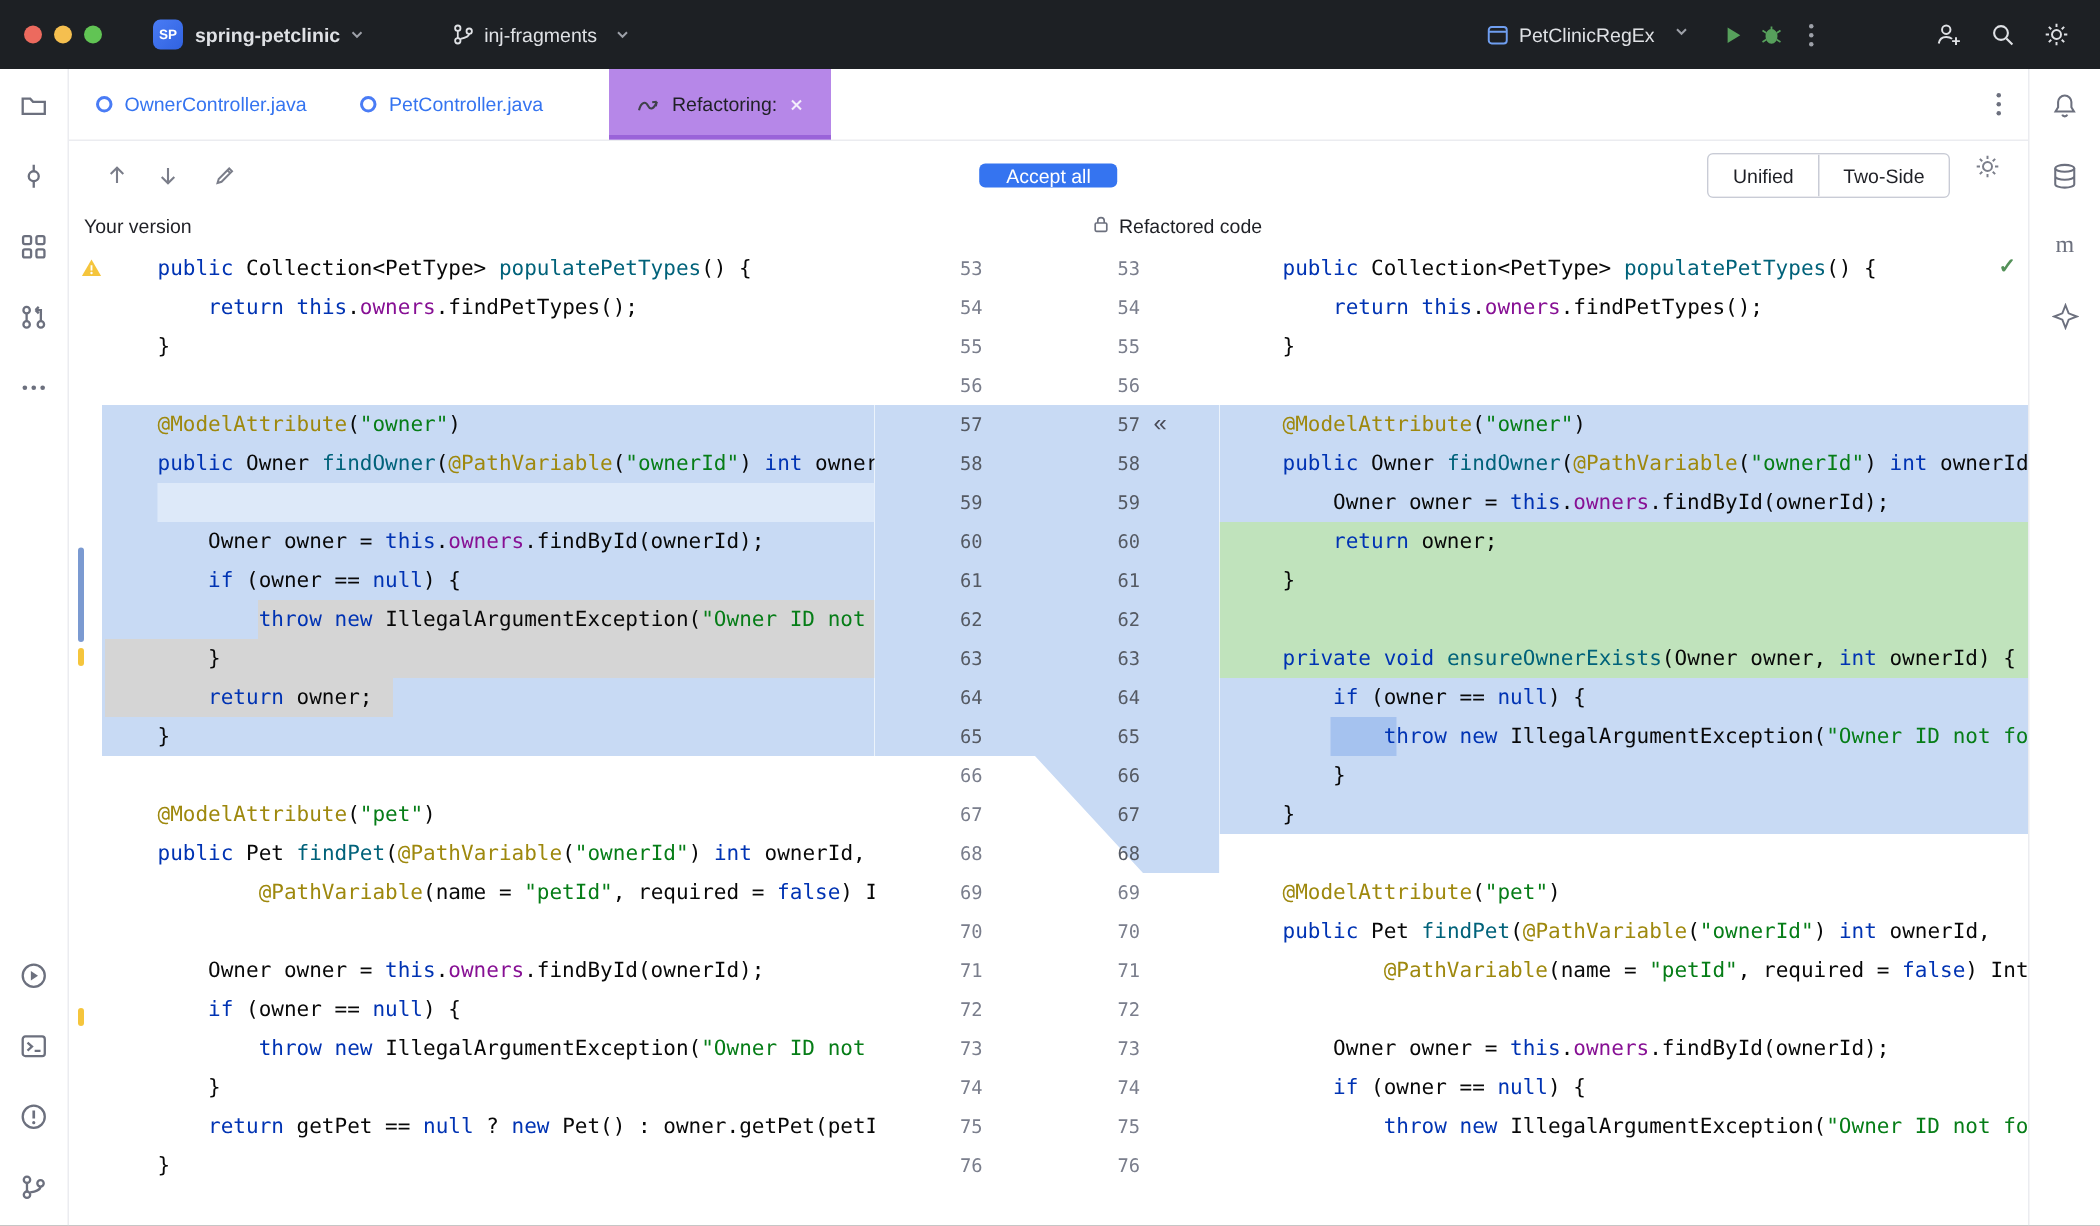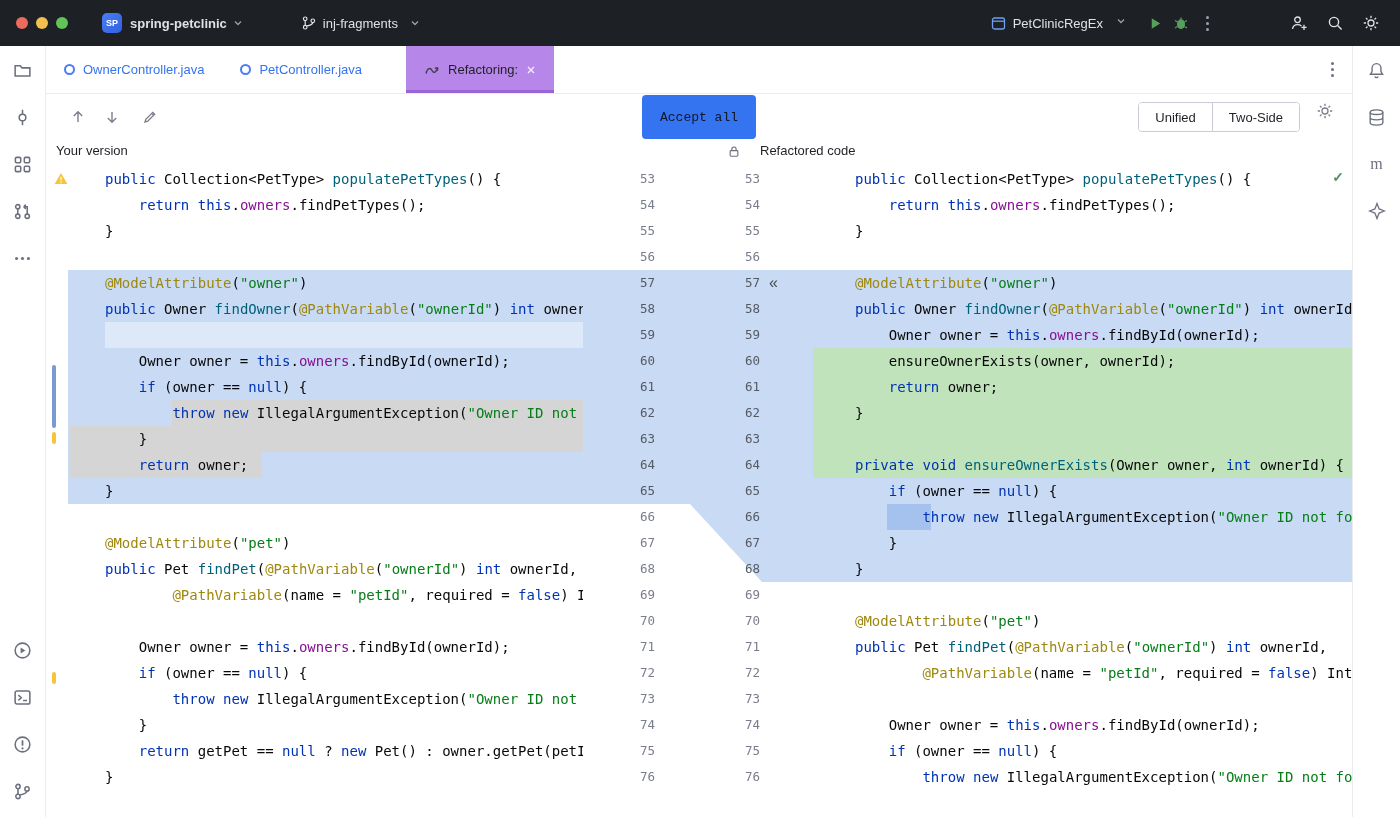--- a/index.html
+++ b/index.html
@@ -39,30 +39,30 @@
   .tabbar{height:48px;flex:none;display:flex;align-items:stretch;border-bottom:1px solid var(--stripe-border);background:#fff}
   .tab{display:flex;align-items:center;gap:8px;padding:0 18px;font-size:13px;color:var(--accent);position:relative;cursor:pointer}
   .ring{width:11px;height:11px;border:2px solid #4a7cf5;border-radius:50%;flex:none}
   .tab.active{background:var(--purple);color:#1f2026;margin-left:26px}
   .tab.active::after{content:"";position:absolute;left:0;right:0;bottom:0;height:3px;background:var(--purple-line)}
   .tab-kebab{margin-left:auto;align-self:center;padding-right:18px}
 
   
   .dtoolbar{height:46px;flex:none;display:flex;align-items:center;position:relative;background:#fff}
   .dt-left{display:flex;align-items:center;gap:18px;padding-left:24px}
-  .btn-accept{position:absolute;left:50%;transform:translateX(-50%);height:44px;padding:0 18px;background:var(--accent);color:#0f172a;border:none;border-radius:4px;font-size:13px;font-family:Liberation Mono, monospace;cursor:pointer}
+  .btn-accept{position:absolute;left:50%;transform:translateX(-50%);height:16px;padding:0 18px;background:var(--accent);color:#ffffff;border:none;border-radius:4px;font-size:13px;font-family:Liberation Sans, sans-serif;cursor:pointer}
   .dt-right{margin-left:auto;display:flex;align-items:flex-start;gap:16px;padding-right:18px}
   .seg{display:flex;border:1px solid #c9ccd6;border-radius:4px;overflow:hidden;height:30px}
   .seg button{border:none;background:#fff;padding:0 16px;font-size:13px;font-family:inherit;color:#1f2026;cursor:pointer}
   .seg button + button{border-left:1px solid #c9ccd6}
 
   
   .pane-headers{height:26px;flex:none;position:relative;font-size:13px;color:#1f2026;background:#fff}
   .hdr-left{position:absolute;left:10px;top:3px}
-  .hdr-right{position:absolute;left:682px;top:3px;display:flex;align-items:flex-end;gap:20px}
+  .hdr-right{position:absolute;left:682px;top:3px;display:flex;align-items:flex-start;gap:6px}
 
   
   .diffbody{flex:1;position:relative;overflow:hidden;background:#fff;min-height:0}
   .pane{position:absolute;top:0;bottom:0;overflow:hidden}
   .pane-left{left:0;width:537px}
   .pane-gutter{left:537px;width:230px}
   .pane-right{left:767px;right:0}
   .code-row{height:26px;line-height:26px;position:relative;font-family:"DejaVu Sans Mono",monospace;font-size:14px;color:#080808}
   .pane-left .code-row{padding-left:59px}
   .pane-right .code-row{padding-left:42px}
@@ -477,21 +477,20 @@
           <span class="check-ic">✓</span>
           <span class="sthumb t1"></span>
           <span class="sthumb t2"></span>
         <div class="code-row"><span class="rowbg"></span><span class="code-text"><span class="tk-k">public</span><span class="tk-d"> Collection&lt;PetType&gt; </span><span class="tk-m">populatePetTypes</span><span class="tk-d">() {</span></span></div>
             <div class="code-row"><span class="rowbg"></span><span class="code-text"><span class="tk-d">    </span><span class="tk-k">return</span><span class="tk-d"> </span><span class="tk-k">this</span><span class="tk-d">.</span><span class="tk-f">owners</span><span class="tk-d">.findPetTypes();</span></span></div>
             <div class="code-row"><span class="rowbg"></span><span class="code-text"><span class="tk-d">}</span></span></div>
             <div class="code-row"><span class="rowbg"></span><span class="code-text"></span></div>
             <div class="code-row bg-blue"><span class="rowbg"></span><span class="code-text"><span class="tk-a">@ModelAttribute</span><span class="tk-d">(</span><span class="tk-s">"owner"</span><span class="tk-d">)</span></span></div>
             <div class="code-row bg-blue"><span class="rowbg"></span><span class="code-text"><span class="tk-k">public</span><span class="tk-d"> Owner </span><span class="tk-m">findOwner</span><span class="tk-d">(</span><span class="tk-a">@PathVariable</span><span class="tk-d">(</span><span class="tk-s">"</span><span class="tk-su">ownerId</span><span class="tk-s">"</span><span class="tk-d">) </span><span class="tk-k">int</span><span class="tk-d"> ownerId) {</span></span></div>
             <div class="code-row bg-blue"><span class="rowbg"></span><span class="code-text"><span class="tk-d">    Owner owner = </span><span class="tk-k">this</span><span class="tk-d">.</span><span class="tk-f">owners</span><span class="tk-d">.findById(ownerId);</span></span></div>
-            <div class="code-row bg-green"><span class="rowbg"></span><span class="code-text"><span class="tk-d">    ensureOwnerExists(owner, ownerId);</span></span></div>
             <div class="code-row bg-green"><span class="rowbg"></span><span class="code-text"><span class="tk-d">    </span><span class="tk-k">return</span><span class="tk-d"> owner;</span></span></div>
             <div class="code-row bg-green"><span class="rowbg"></span><span class="code-text"><span class="tk-d">}</span></span></div>
             <div class="code-row bg-green"><span class="rowbg"></span><span class="code-text"></span></div>
             <div class="code-row bg-green"><span class="rowbg"></span><span class="code-text"><span class="tk-k">private</span><span class="tk-d"> </span><span class="tk-k">void</span><span class="tk-d"> </span><span class="tk-m">ensureOwnerExists</span><span class="tk-d">(Owner owner, </span><span class="tk-k">int</span><span class="tk-d"> ownerId) {</span></span></div>
             <div class="code-row bg-blue"><span class="rowbg"></span><span class="code-text"><span class="tk-d">    </span><span class="tk-k">if</span><span class="tk-d"> (owner == </span><span class="tk-k">null</span><span class="tk-d">) {</span></span></div>
             <div class="code-row bg-blue"><span class="rowbg"></span><span class="frag frag-bluedark" style="left: 74px; width: 44px;"></span><span class="code-text"><span class="tk-d">        </span><span class="tk-k">throw</span><span class="tk-d"> </span><span class="tk-k">new</span><span class="tk-d"> IllegalArgumentException(</span><span class="tk-s">"Owner ID not found: "</span></span></div>
             <div class="code-row bg-blue"><span class="rowbg"></span><span class="code-text"><span class="tk-d">    }</span></span></div>
             <div class="code-row bg-blue"><span class="rowbg"></span><span class="code-text"><span class="tk-d">}</span></span></div>
             <div class="code-row"><span class="rowbg"></span><span class="code-text"></span></div>
             <div class="code-row"><span class="rowbg"></span><span class="code-text"><span class="tk-a">@ModelAttribute</span><span class="tk-d">(</span><span class="tk-s">"pet"</span><span class="tk-d">)</span></span></div>

